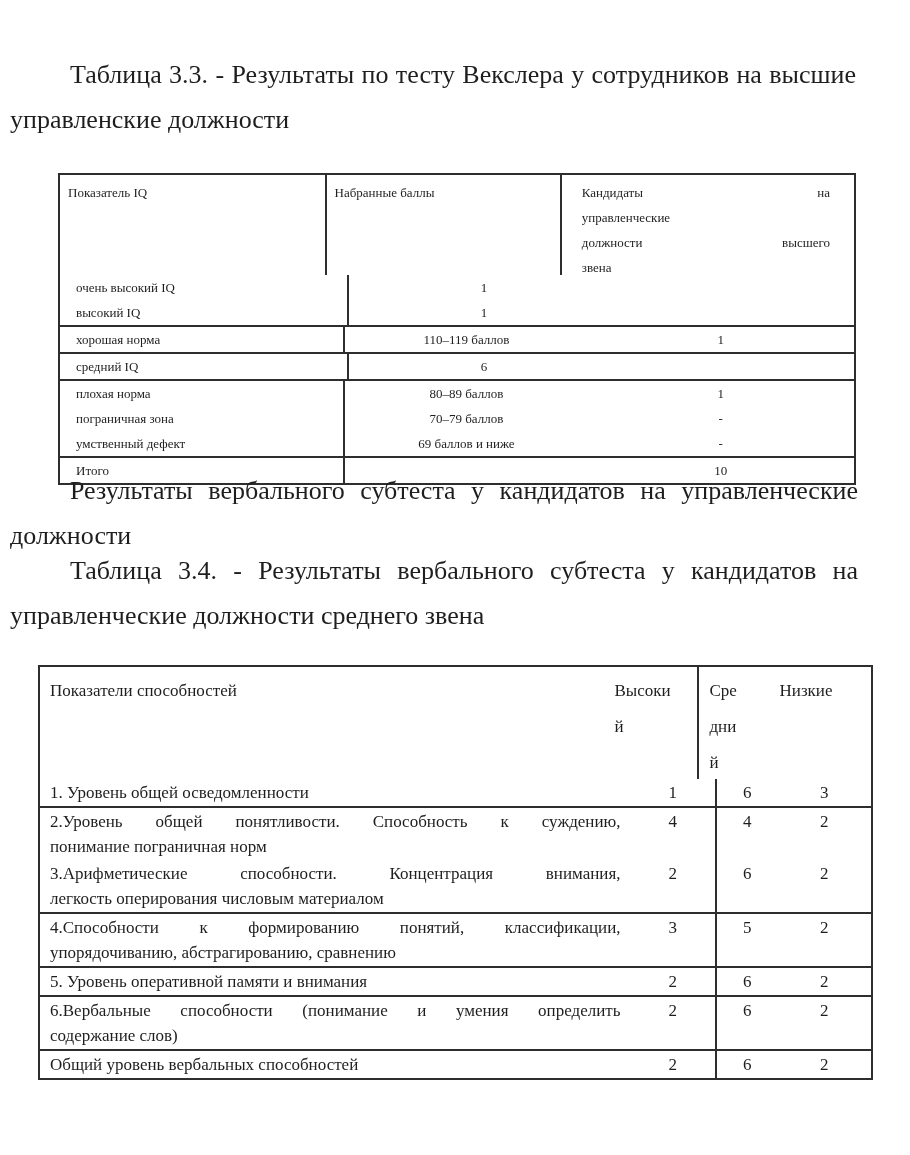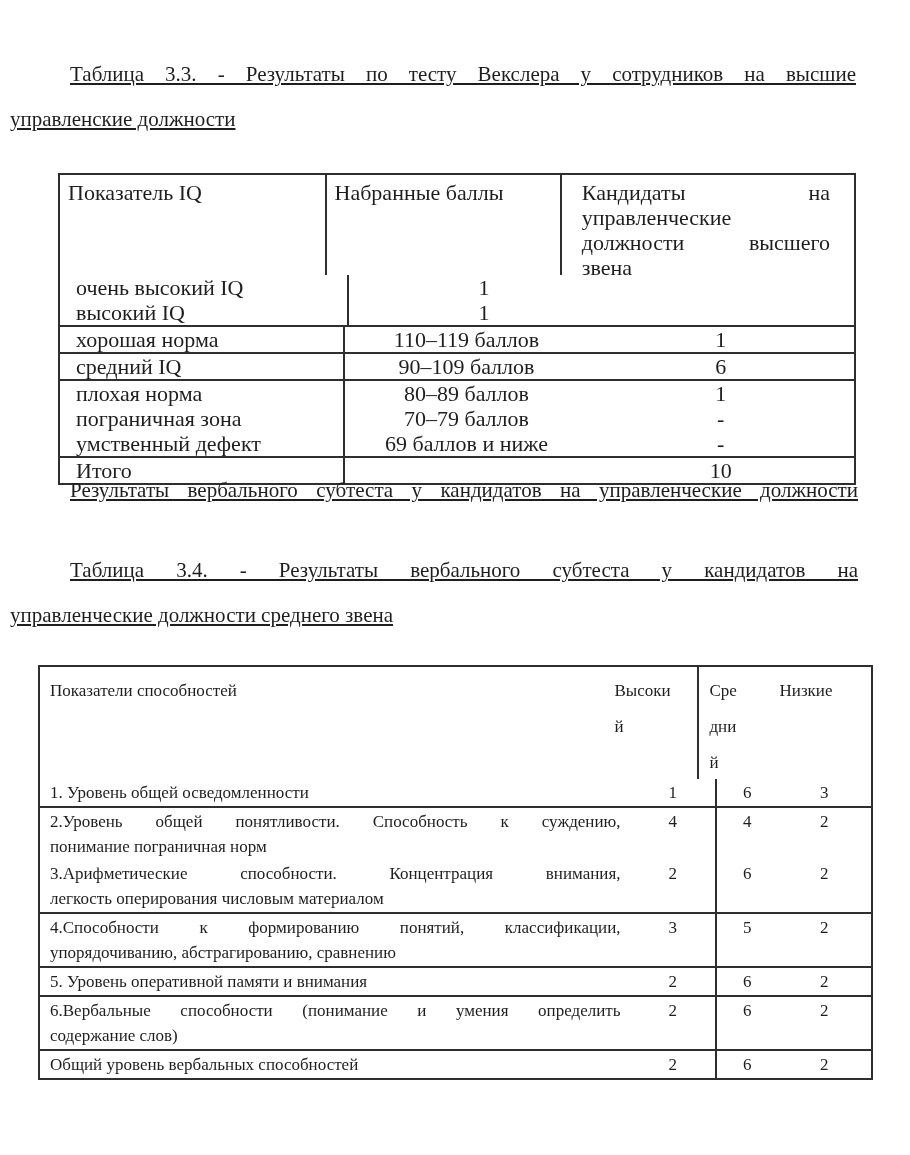--- a/index.html
+++ b/index.html
@@ -3,29 +3,29 @@
 <meta charset="utf-8">
 <style>
   html,body { margin:0; padding:0; }
   body {
     width:910px; height:1155px; position:relative; background:#ffffff;
     font-family:"Liberation Serif", serif; color:#1e1e1e;
     -webkit-font-smoothing:antialiased;
   }
   .abs { position:absolute; box-sizing:border-box; }
   
-  .prose { font-size:21px;text-decoration:underline; }
+  .prose { font-size:26px; }
   .pline { line-height:45px; }
   .jl { text-align:justify; text-align-last:justify; }
   .ind { text-indent:60px; }
   
   #table1 {
     left:58px; top:173px; width:798px;
     border:2px solid #2e2e2e; border-bottom:none;
-    font-size:22px;
+    font-size:13px;
   }
   #table1 .hdr { display:flex; height:100px; }
   #table1 .hdr > div { line-height:25px; padding-top:5px; }
   #table1 .c1 { width:279px; border-right:2px solid #2e2e2e; padding-left:8px; }
   #table1 .c2 { width:245px; }
   #table1 .c3 { width:270px; }
   #table1 .hdr .c2 { padding-left:8px; }
   #table1 .hdr .c3 { border-left:2px solid #2e2e2e; padding:5px 24px 0 20px; }
   #table1 .grp { display:flex; border-bottom:2px solid #2e2e2e; }
   #table1 .grp .cell { line-height:25px; }
@@ -92,23 +92,20 @@
     </div>
     <div class="c3 cell">
       <div>1</div>
     </div>
   </div>
 
   <div class="grp">
     <div class="c1 cell">
       <div>средний IQ</div>
     </div>
-    <div class="c2 cell">
-      <div>90–109 баллов</div>
-    </div>
     <div class="c3 cell">
       <div>6</div>
     </div>
   </div>
 
   <div class="grp">
     <div class="c1 cell">
       <div>плохая норма</div>
       <div>пограничная зона</div>
       <div>умственный дефект</div>

